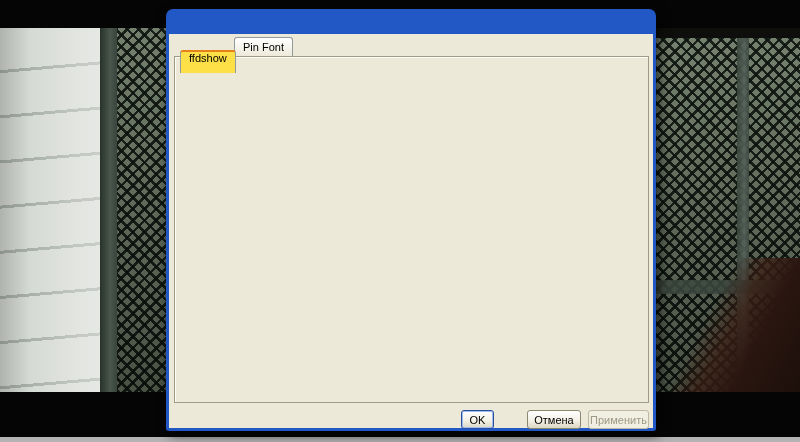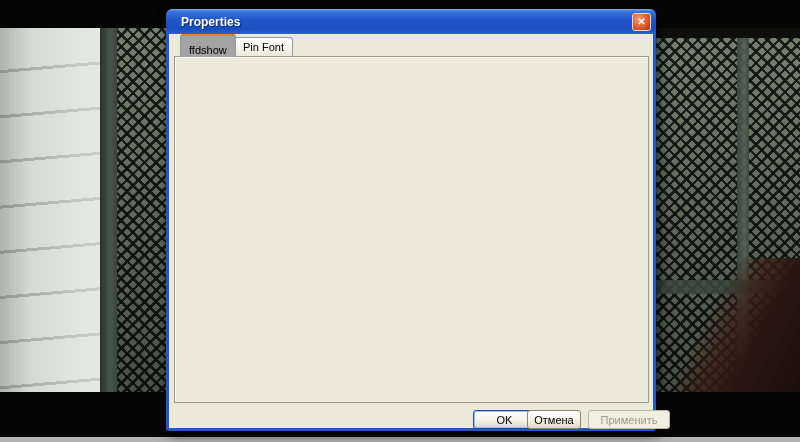--- a/index.html
+++ b/index.html
@@ -39,21 +39,21 @@
     display:flex; align-items:center; padding:0 5px 0 15px; }
   .title-text { color:#fff; font-size:12px; font-weight:bold; text-shadow:1px 1px 1px #0a2a6a; }
   .closebtn { margin-left:auto; width:19px; height:18px; border-radius:3px; border:1px solid #f3d9c5;
     background:radial-gradient(circle at 35% 30%, #f49a74, #da5a2c 58%, #aa2d0c);
     color:#fff; font-size:10px; font-weight:bold; display:flex; align-items:center; justify-content:center; cursor:default; }
   .client { position:absolute; left:3px; right:3px; top:25px; bottom:3px; background:#ece9d8; font-size:11px; }
 
   
   .tab { position:absolute; height:20px; top:3px; border:1px solid #919b9c; border-bottom:none;
     border-radius:3px 3px 0 0; background:linear-gradient(#ffffff,#ece8d8); padding:3px 8px 0; }
-  .tab.active { top:0; height:23px; z-index:3; background:#a3a3a3; border-top:2px solid #e5831a; padding-top:8px; }
+  .tab.active { top:16px; height:23px; z-index:3; background:#fde047; border-top:2px solid #e5831a; padding-top:0; }
   .tabpage { position:absolute; left:5px; top:22px; width:475px; height:347px;
     border:1px solid #9d9a87; box-shadow:inset 1px 1px 0 #fffef6; background:#ece9d8; z-index:1; }
 
   
   .tree { position:absolute; left:11px; top:29px; width:120px; height:313px; background:#fff;
     border:1px solid #7f9db9; overflow:hidden; font-size:10.5px; }
   .tree-list { position:absolute; left:0; top:1px; right:14px; }
   .trow { height:13.45px; display:flex; align-items:center; white-space:nowrap; }
   .trow .lbl { padding:0 2px; line-height:12px; }
   .trow.sel .lbl { background:#316ac5; color:#fff; }
@@ -122,26 +122,20 @@
     <div class="post-left"></div>
     <div class="lattice lattice-left"></div>
     <div class="lattice lattice-right"></div>
     <div class="post-right"></div>
     <div class="crossbar"></div>
     <div class="hair"></div>
   </div>
   <div class="botbar"></div>
 
   <div class="dialog">
-    <div class="titlebar">
-      <span class="title-text">Properties</span>
-      <div class="closebtn">
-        <span>✕</span>
-      </div>
-    </div>
 
     <div class="client">
 
       <div class="tab active" style="left:11px;">
         <span>ffdshow</span>
       </div>
       <div class="tab" style="left:65px;">
         <span>Pin Font</span>
       </div>
       <div class="tabpage"></div>
@@ -338,24 +332,24 @@
           <div class="thumb" style="left: 24.5%;"></div>
         </div>
 
         <span class="glabel" style="left:5px; top:243px;">Posterize: 255</span>
         <div class="slider" style="left:127px; top:247px; width:197px;">
           <div class="track"></div>
           <div class="thumb" style="left: 97%;"></div>
         </div>
       </div>
 
-      <div class="btn focus" style="left:304px; top:376px; width:63px; height:19px;">
+      <div class="btn focus" style="left:292px; top:376px; width:33px; height:19px;">
         <span>OK</span>
       </div>
       <div class="btn" style="left:358px; top:376px; width:54px; height:19px;">
         <span>Отмена</span>
       </div>
-      <div class="btn disabled" style="left:419px; top:376px; width:82px; height:19px;">
+      <div class="btn disabled" style="left:419px; top:376px; width:61px; height:19px;">
         <span>Применить</span>
       </div>
     </div>
   </div>
 </div>
 
 </body></html>

